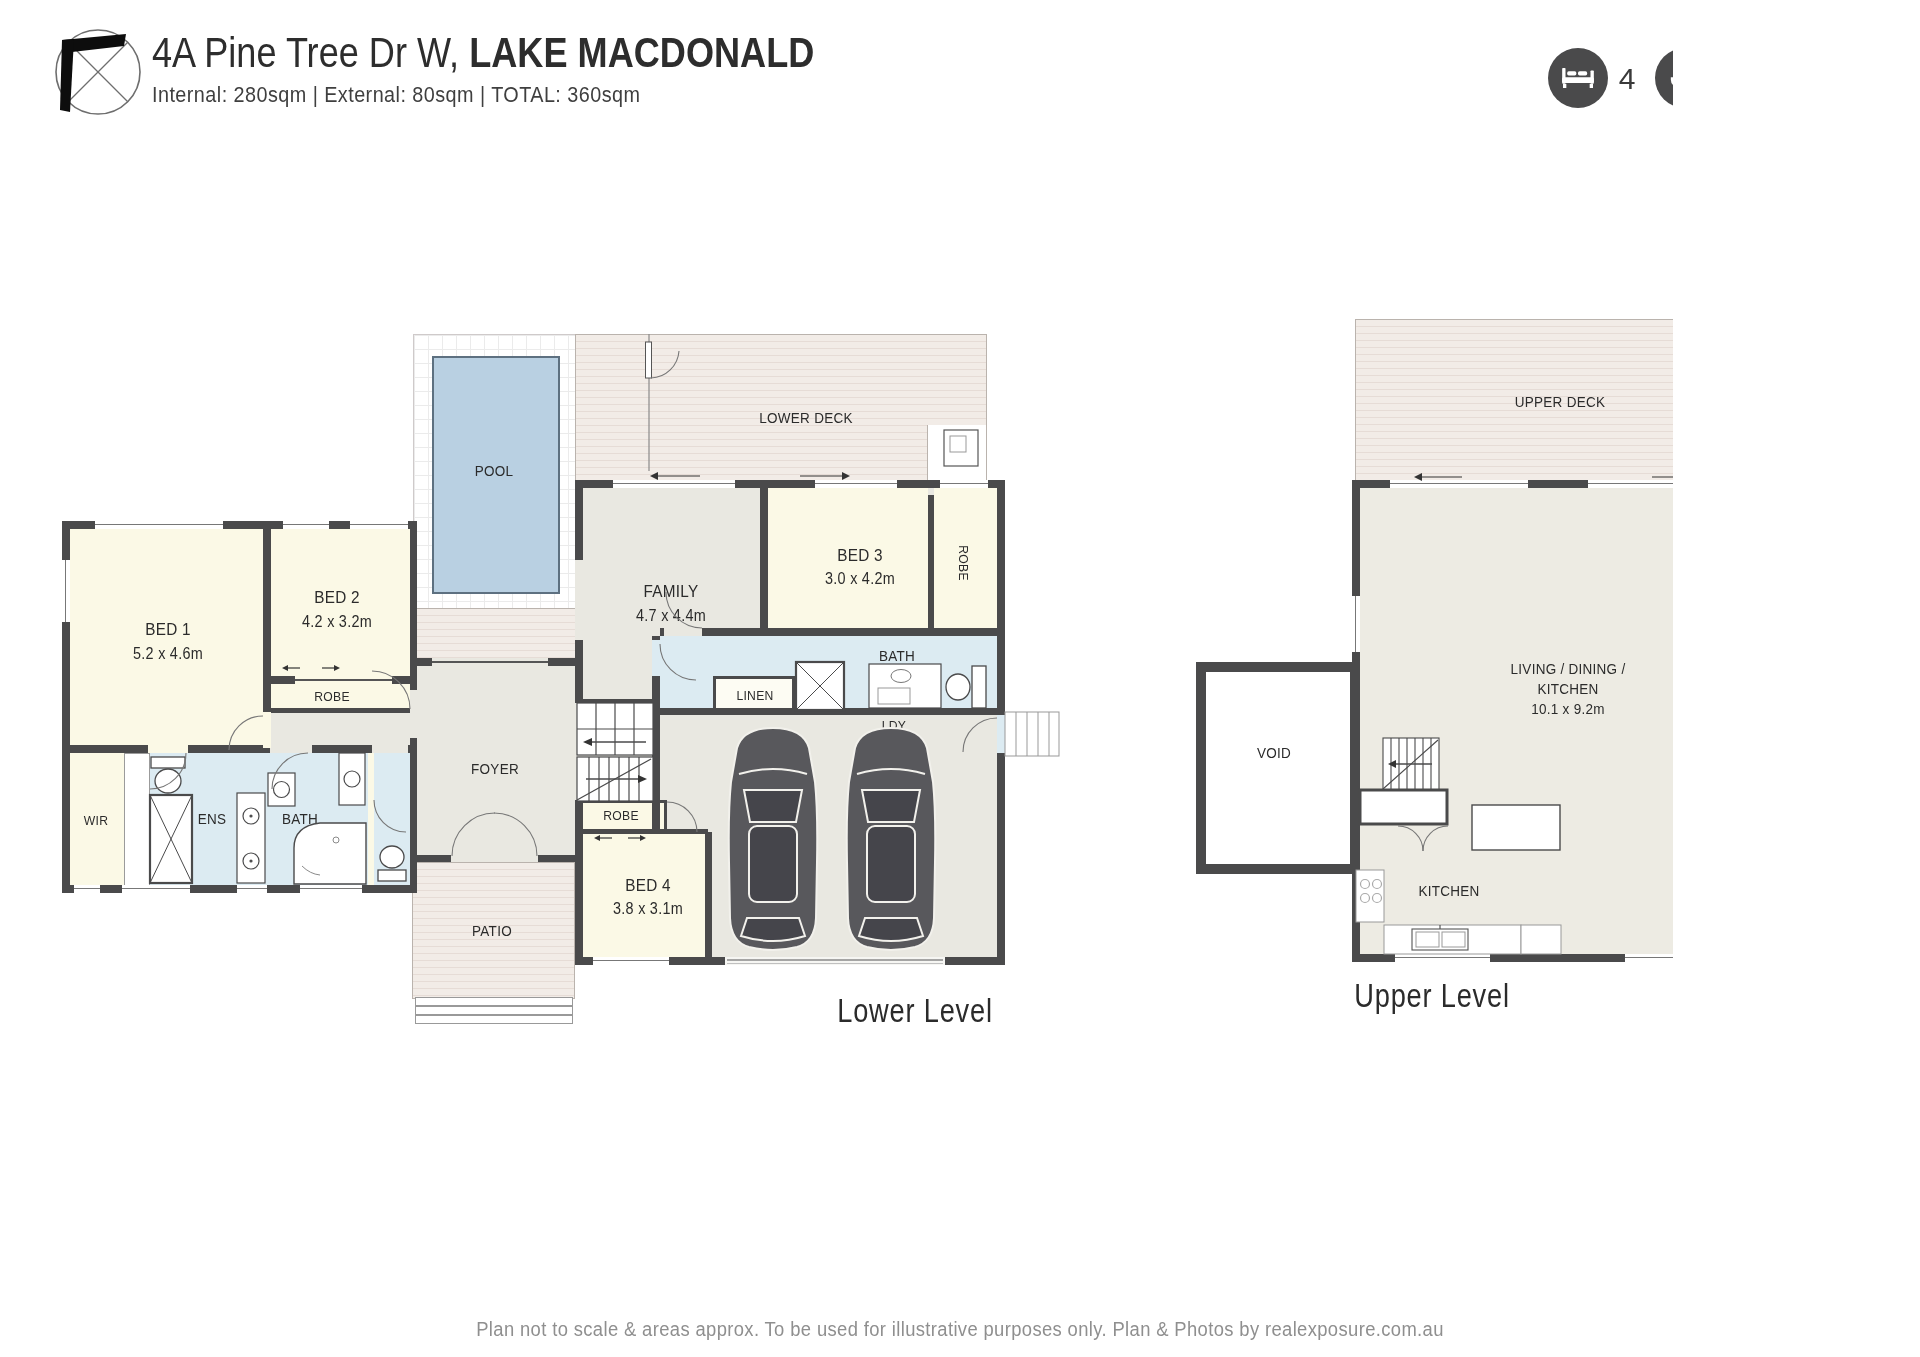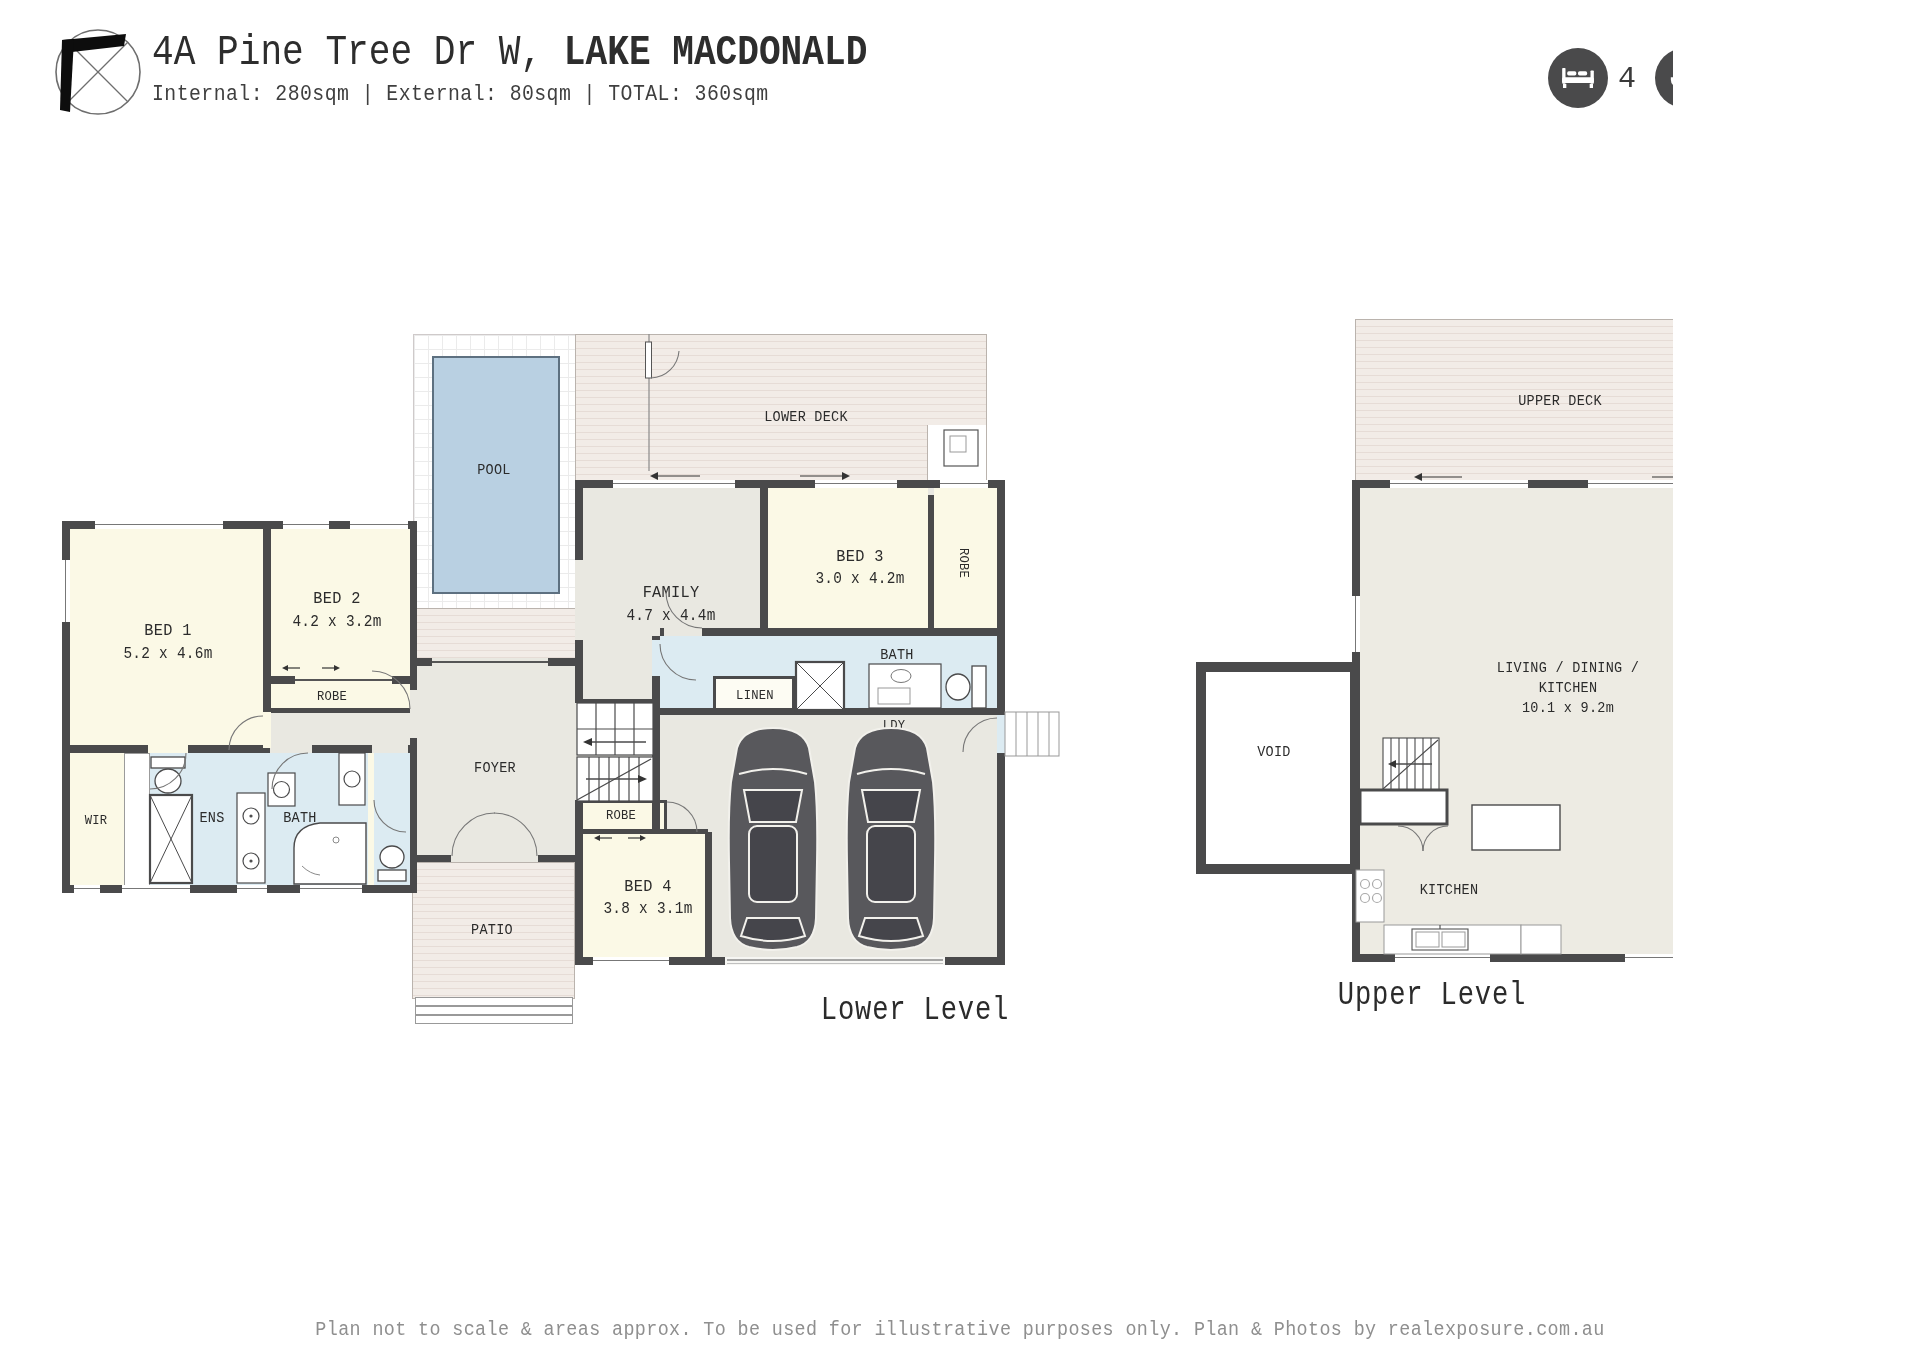--- a/index.html
+++ b/index.html
@@ -1,17 +1,17 @@
 <!DOCTYPE html>
 <html><head>
 <meta charset="utf-8">
 <style>
   html,body{margin:0;padding:0;background:#fff}
   #canvas{position:relative;width:1673px;height:1357px;background:#fff;
-    font-family:Liberation Mono, monospace;color:#2b2b2b;overflow:hidden}
+    font-family:Liberation Sans, sans-serif;color:#2b2b2b;overflow:hidden}
   .abs{position:absolute}
   i.wall{position:absolute;display:block;background:#4a4a4b}
   i.gap{position:absolute;display:block}
   i.winh{position:absolute;display:block;background:linear-gradient(180deg,#fff 0 3px,#777 3px 4.5px,#fff 4.5px 100%)}
   i.winv{position:absolute;display:block;background:linear-gradient(90deg,#fff 0 3px,#777 3px 4.5px,#fff 4.5px 100%)}
   i.slideline{position:absolute;display:block;background:#555}
   .room{position:absolute}
   .cream{background:#fbf9e6}
   .blue{background:#dcebf2}
   .gray{background:#e9e8e1}

